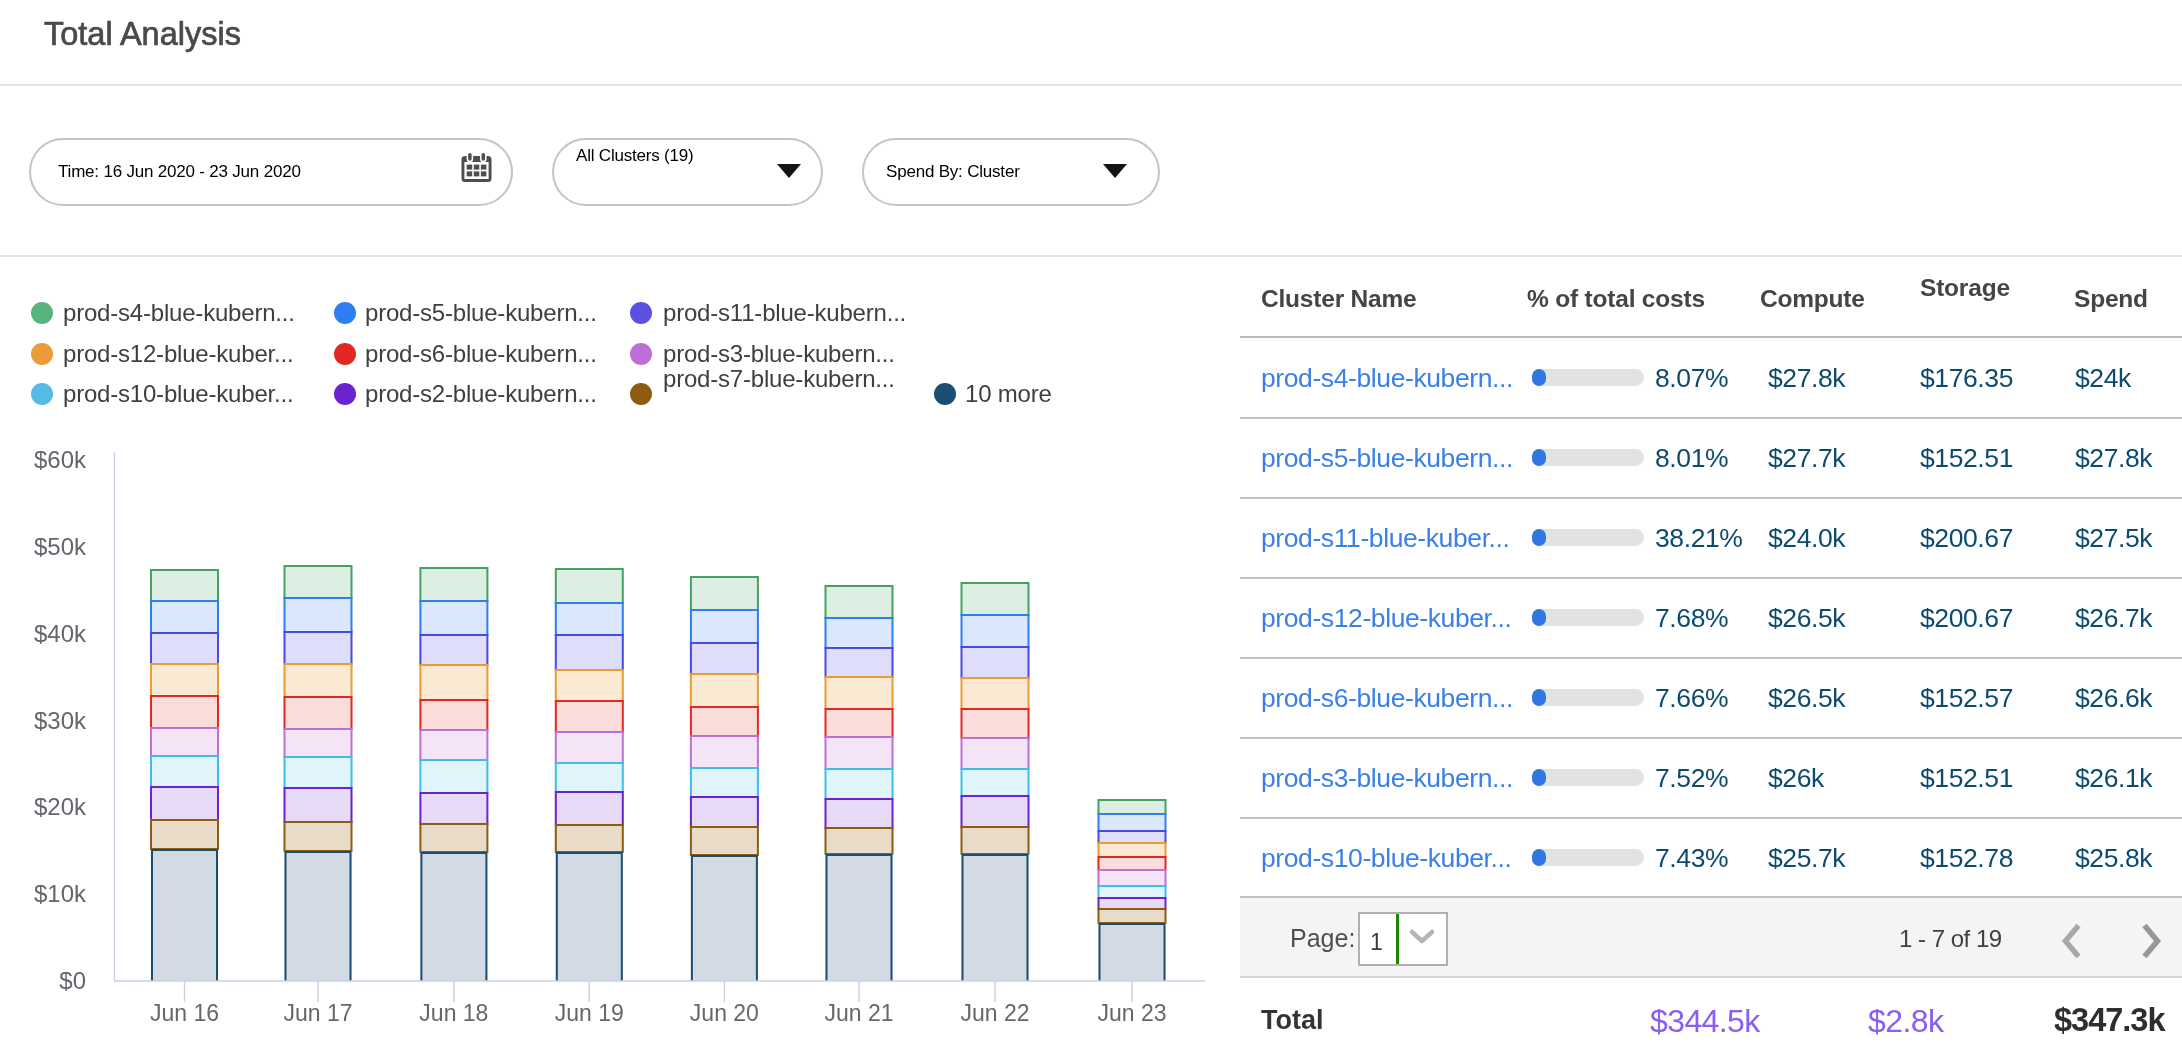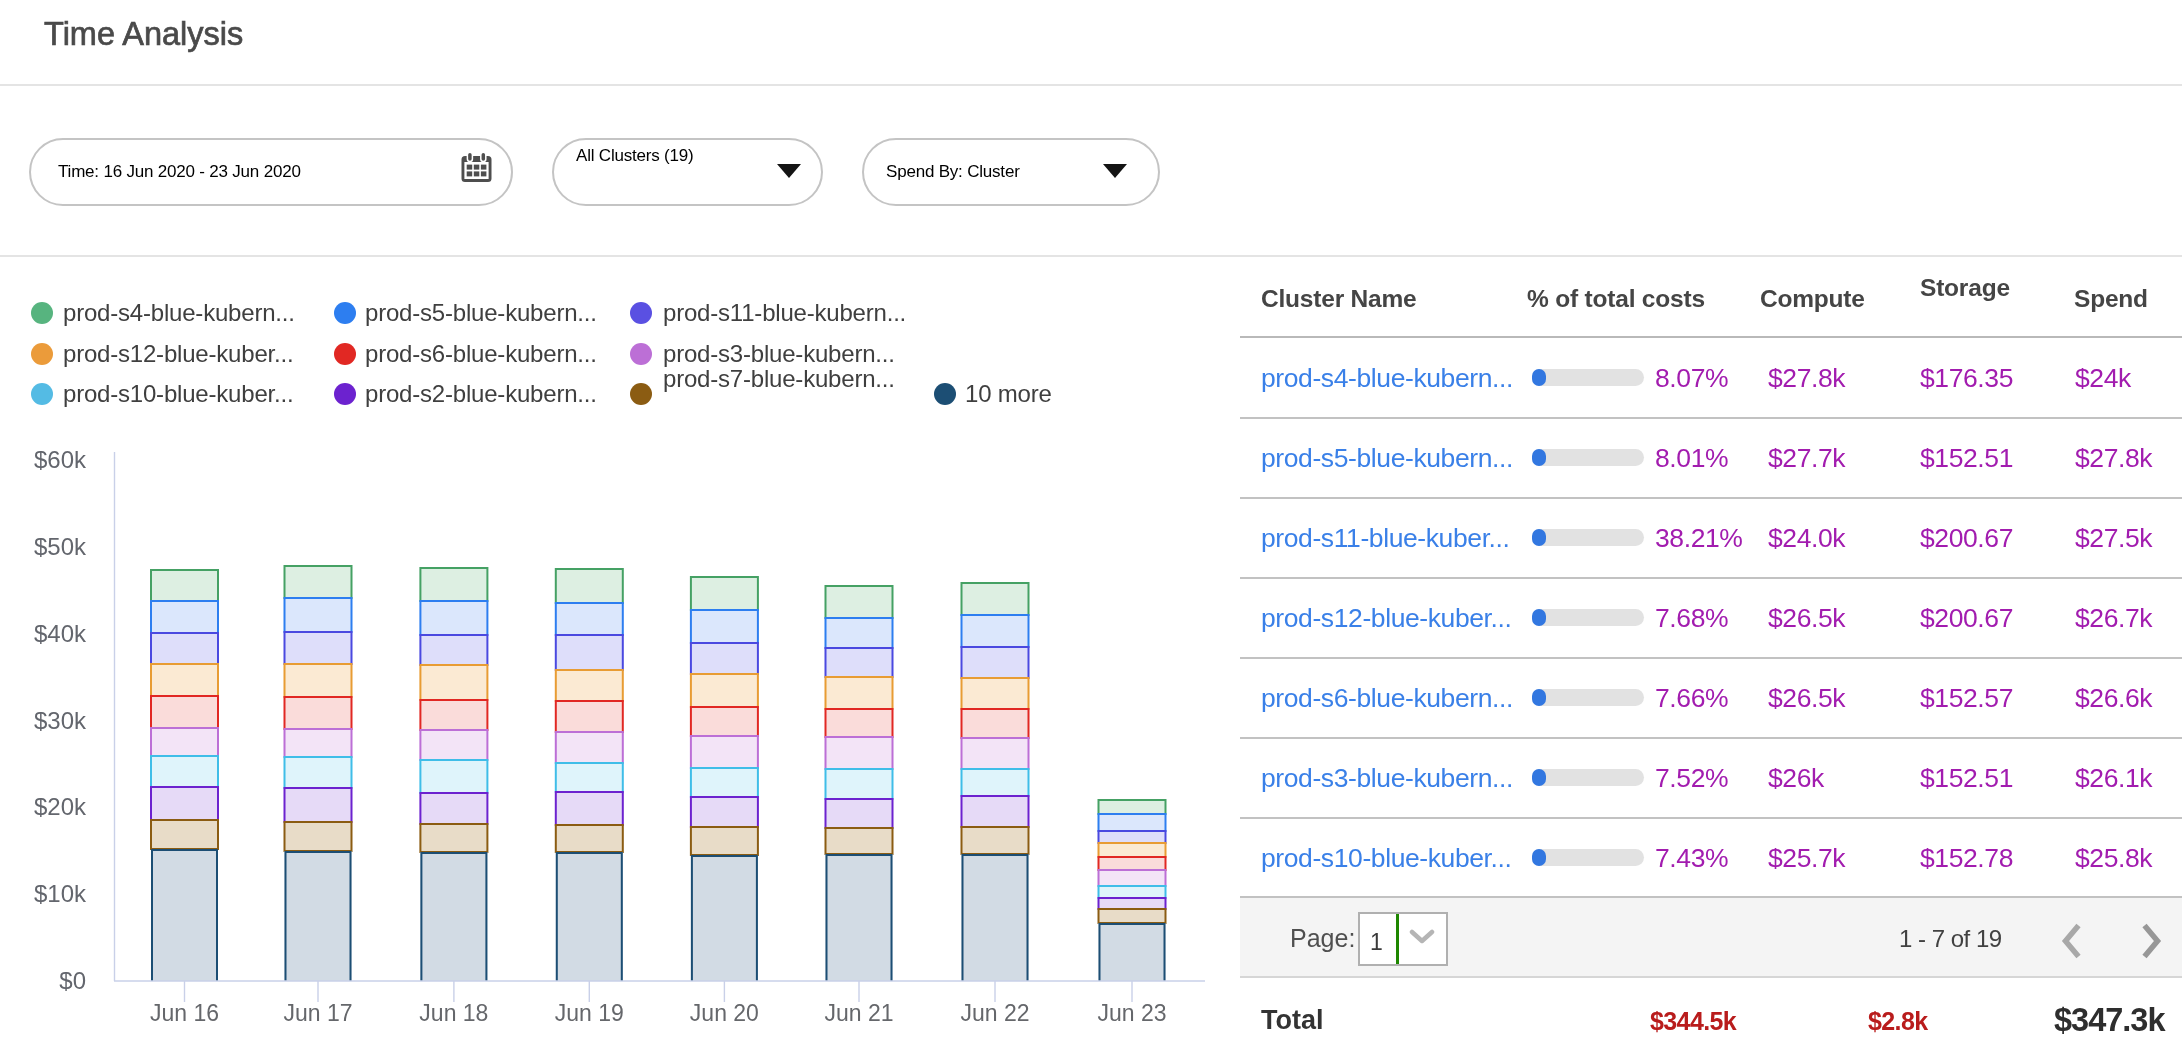--- a/index.html
+++ b/index.html
@@ -5,33 +5,33 @@
   html,body{margin:0;padding:0;width:2182px;height:1052px;background:#ffffff;
     font-family:"Liberation Sans",sans-serif;overflow:hidden;position:relative}
   .hr{position:absolute;left:0;width:2182px;height:2px;background:#e4e4e4}
   .title{position:absolute;left:44px;top:16px;font-size:32.5px;font-weight:400;-webkit-text-stroke:0.7px #4a4a4a;color:#4a4a4a}
   .pill{position:absolute;height:68px;border:2px solid #c4c4c4;border-radius:35px;box-sizing:border-box}
   .ptxt{position:absolute;height:34px;line-height:34px;font-size:17px;letter-spacing:-0.2px;font-weight:normal;color:#000000}
   .tri{position:absolute;width:0;height:0;border-left:12.5px solid transparent;border-right:12.5px solid transparent;border-top:14px solid #141414}
   .ldot{position:absolute;width:22px;height:22px;border-radius:50%}
   .ltxt{position:absolute;height:32px;line-height:32px;font-size:24px;letter-spacing:-0.2px;color:#3f3f3f}
   .th{position:absolute;height:32px;line-height:32px;font-size:24.5px;letter-spacing:-0.2px;font-weight:bold;color:#454545}
-  .td{position:absolute;height:32px;line-height:32px;font-size:26.5px;letter-spacing:-0.4px;color:#a21caf}
+  .td{position:absolute;height:32px;line-height:32px;font-size:26.5px;letter-spacing:-0.4px;color:#0c4a6e}
   .tlink{position:absolute;height:32px;line-height:32px;font-size:26.5px;letter-spacing:-0.4px;color:#3a80e8}
   .tdiv{position:absolute;left:1240px;width:942px;height:2px;background:#c2c2c2}
   .pbar{position:absolute;width:112px;height:17px;background:#e2e2e2;border-radius:9px}
   .pfill{width:14px;height:17px;background:#3277e0;border-radius:9px}
   .pg{position:absolute;height:28px;line-height:28px;font-size:25px;color:#4f4f4f}
   .tot{position:absolute;height:34px;line-height:34px;font-size:27px;font-weight:bold;color:#333}
-  .totv{position:absolute;height:34px;line-height:34px;font-size:25px;letter-spacing:-0.6px;font-weight:700;color:#b91c1c}
+  .totv{position:absolute;height:34px;line-height:34px;font-size:32px;letter-spacing:-0.6px;font-weight:400;color:#8b5cf6}
   .totb{position:absolute;height:40px;line-height:40px;font-size:32.5px;letter-spacing:-1px;font-weight:bold;color:#2e2e2e}
 </style>
 </head>
 <body>
-<div class="title">Time Analysis</div>
+<div class="title">Total Analysis</div>
 <div class="hr" style="top:84px"></div>
 <div class="pill" style="left:29px;top:138px;width:484px"></div>
 <div class="ptxt" style="left:58px;top:155px">Time: 16 Jun 2020 - 23 Jun 2020</div>
 <svg style="position:absolute;left:458px;top:151px" width="35" height="35" viewBox="0 0 35 35">
 <path d="M 7 5 h 23 a 3.5 3.5 0 0 1 3.5 3.5 v 19 a 3.5 3.5 0 0 1 -3.5 3.5 h -23 a 3.5 3.5 0 0 1 -3.5 -3.5 v -19 a 3.5 3.5 0 0 1 3.5 -3.5 z" fill="#4e4e4e"></path>
 <rect x="6.4" y="11" width="24.2" height="17" fill="#ffffff"></rect>
 <g fill="#4e4e4e">
 <rect x="8.7" y="13.6" width="5.5" height="5"></rect>
       <rect x="15.8" y="13.6" width="5.5" height="5"></rect>
       <rect x="22.9" y="13.6" width="5.5" height="5"></rect>

